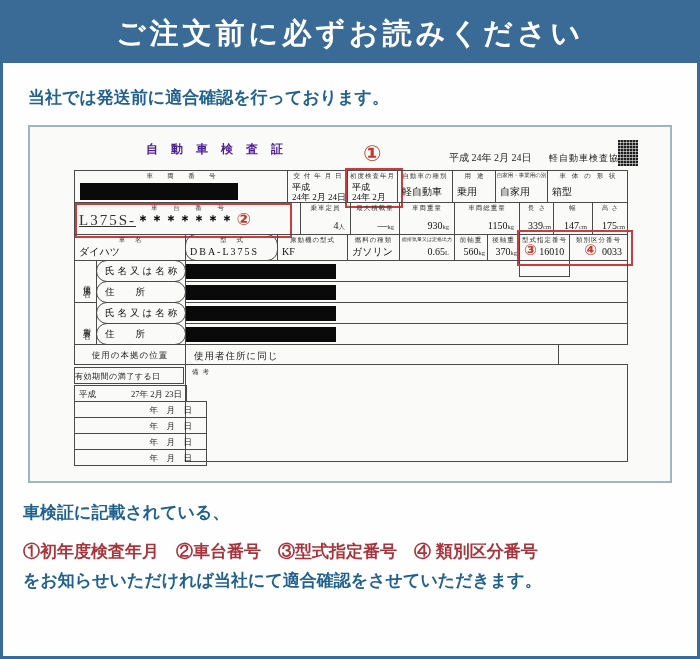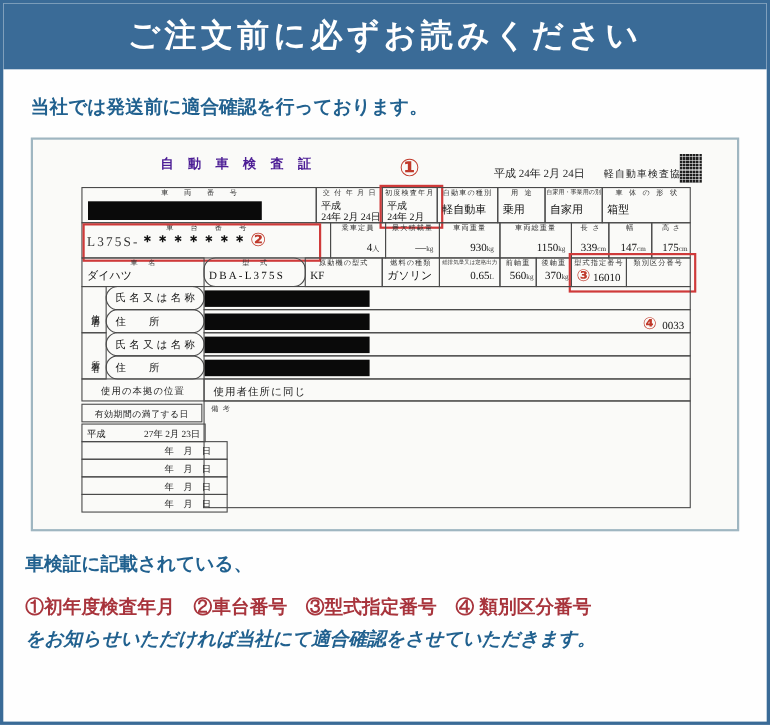--- a/index.html
+++ b/index.html
@@ -101,21 +101,21 @@
         <div class="cv" style="padding-top:6px;">自家用</div>
       </div>
       <div class="c" style="left:517px;top:43px;width:81px;height:33px;">
         <div class="ch" style="letter-spacing:0.9em;padding-left:0.9em;">車体の形状</div>
         <div class="cv" style="padding-top:6px;">箱型</div>
       </div>
 
       <div class="c" style="left:44px;top:75px;width:227px;height:33px;">
         <div class="ch" style="letter-spacing:2.4em;padding-left:2.4em;">車台番号</div>
         <div class="cv" style="padding-top:1px;">
-          <span style="font-size:12px;letter-spacing:2px;color:#333;">L375S-</span><span style="font-size:14px;font-weight:bold;letter-spacing:0px;font-family:'DejaVu Sans',sans-serif;">＊＊＊＊＊＊＊</span>
+          <span style="font-size:15px;letter-spacing:2px;color:#333;text-decoration:underline;">L375S-</span><span style="font-size:14px;font-weight:bold;letter-spacing:0px;font-family:'DejaVu Sans',sans-serif;">＊＊＊＊＊＊＊</span>
           <span class="circ" style="font-size:17px;">②</span>
         </div>
       </div>
       <div class="redbox" style="left:45px;top:76px;width:213px;height:31px;"></div>
 
       <div class="c" style="left:270px;top:75px;width:51px;height:33px;">
         <div class="ch">乗車定員</div>
         <div class="cv num" style="padding-top:8px;"><span>4</span><span class="unit">人</span></div>
       </div>
       <div class="c" style="left:320px;top:75px;width:50px;height:33px;">
@@ -164,27 +164,27 @@
         <div class="cv num"><span>0.65</span><span class="unit">L</span></div>
       </div>
       <div class="c" style="left:424px;top:107px;width:34px;height:27px;">
         <div class="ch">前軸重</div>
         <div class="cv num" style="padding-right:2px;"><span>560</span><span class="unit">kg</span></div>
       </div>
       <div class="c" style="left:457px;top:107px;width:33px;height:27px;">
         <div class="ch">後軸重</div>
         <div class="cv num" style="padding-right:2px;"><span>370</span><span class="unit">kg</span></div>
       </div>
-      <div class="c" style="left:489px;top:107px;width:51px;height:27px;">
+      <div class="c" style="left:489px;top:107px;width:51px;height:43px;">
         <div class="ch">型式指定番号</div>
         <div class="cv num" style="padding-top:0;"><span class="circ" style="font-size:15px;">③</span> <span>16010</span></div>
       </div>
       <div class="c" style="left:539px;top:107px;width:59px;height:27px;">
         <div class="ch">類別区分番号</div>
-        <div class="cv num" style="padding-top:0;margin-top:44px;"><span class="circ" style="font-size:15px;">④</span>&nbsp;&nbsp;<span>0033</span></div>
+        <div class="cv num" style="padding-top:0;"><span class="circ" style="font-size:15px;">④</span>&nbsp;&nbsp;<span>0033</span></div>
       </div>
       <div class="redbox" style="left:487px;top:103px;width:112px;height:32px;"></div>
 
       <div class="c vert" style="left:44px;top:133px;width:23px;height:43px;">使用者</div>
       <div class="c lblrow" style="left:66px;top:133px;width:90px;height:22px;">氏名又は名称</div>
       <div class="c" style="left:155px;top:133px;width:443px;height:22px;"></div>
       <div class="c lblrow" style="left:66px;top:154px;width:90px;height:22px;letter-spacing:2.2em;">住所</div>
       <div class="c" style="left:155px;top:154px;width:443px;height:22px;"></div>
 
       <div class="c vert" style="left:44px;top:175px;width:23px;height:43px;">所有者</div>
@@ -192,35 +192,35 @@
       <div class="c" style="left:155px;top:175px;width:443px;height:22px;"></div>
       <div class="c lblrow" style="left:66px;top:196px;width:90px;height:22px;letter-spacing:2.2em;">住所</div>
       <div class="c" style="left:155px;top:196px;width:443px;height:22px;"></div>
 
       <div class="bar" style="left:156px;top:137px;width:150px;height:15px;"></div>
       <div class="bar" style="left:156px;top:158px;width:150px;height:15px;"></div>
       <div class="bar" style="left:156px;top:179px;width:150px;height:15px;"></div>
       <div class="bar" style="left:156px;top:200px;width:150px;height:15px;"></div>
 
       <div class="c" style="left:44px;top:217px;width:112px;height:21px;font-size:8.5px;letter-spacing:1px;text-align:center;padding-top:5px;">使用の本拠の位置</div>
-      <div class="c" style="left:155px;top:217px;width:443px;height:21px;font-size:9.5px;padding:5px 0 0 8px;letter-spacing:1px;font-family:Liberation Mono, monospace;">使用者住所に同じ</div>
+      <div class="c" style="left:155px;top:217px;width:374px;height:21px;font-size:9.5px;padding:5px 0 0 8px;letter-spacing:1px;font-family:Liberation Mono, monospace;">使用者住所に同じ</div>
 
       <div class="c" style="left:155px;top:237px;width:443px;height:98px;">
         <div style="font-size:6.5px;letter-spacing:4px;padding:3px 0 0 6px;color:#333;">備考</div>
       </div>
-      <div class="c" style="left:44px;top:240px;width:110px;height:17px;font-size:8px;text-align:center;padding-top:3px;letter-spacing:0.5px;">有効期間の満了する日</div>
+      <div class="c" style="left:44px;top:240px;width:110px;height:17px;font-size:8px;text-align:left;padding-top:3px;letter-spacing:0.5px;">有効期間の満了する日</div>
       <div class="c" style="left:44px;top:258px;width:113px;height:17px;display:flex;justify-content:space-between;font-size:8.5px;padding:0;">
         <span style="padding:3px 0 0 4px;">平成</span>
         <span style="padding:3px 4px 0 0;">27年  2月  23日</span>
       </div>
       <div class="c" style="left:44px;top:274px;width:133px;height:17px;font-size:8.5px;text-align:right;padding:3px 14px 0 0;box-sizing:border-box;">年　月　日</div>
       <div class="c" style="left:44px;top:290px;width:133px;height:17px;font-size:8.5px;text-align:right;padding:3px 14px 0 0;box-sizing:border-box;">年　月　日</div>
       <div class="c" style="left:44px;top:306px;width:133px;height:17px;font-size:8.5px;text-align:right;padding:3px 14px 0 0;box-sizing:border-box;">年　月　日</div>
       <div class="c" style="left:44px;top:322px;width:133px;height:17px;font-size:8.5px;text-align:right;padding:3px 14px 0 0;box-sizing:border-box;">年　月　日</div>
 
     </div>
   </div>
 
   <div class="footer-line blue" style="top:498px;">車検証に記載されている、</div>
   <div class="footer-line red" style="top:537px;">①初年度検査年月　②車台番号　③型式指定番号　④ 類別区分番号</div>
-  <div class="footer-line blue" style="top:566px;font-style:italic;">をお知らせいただければ当社にて適合確認をさせていただきます。</div>
+  <div class="footer-line blue" style="top:566px;">をお知らせいただければ当社にて適合確認をさせていただきます。</div>
 
 </div>
 
 </body></html>

